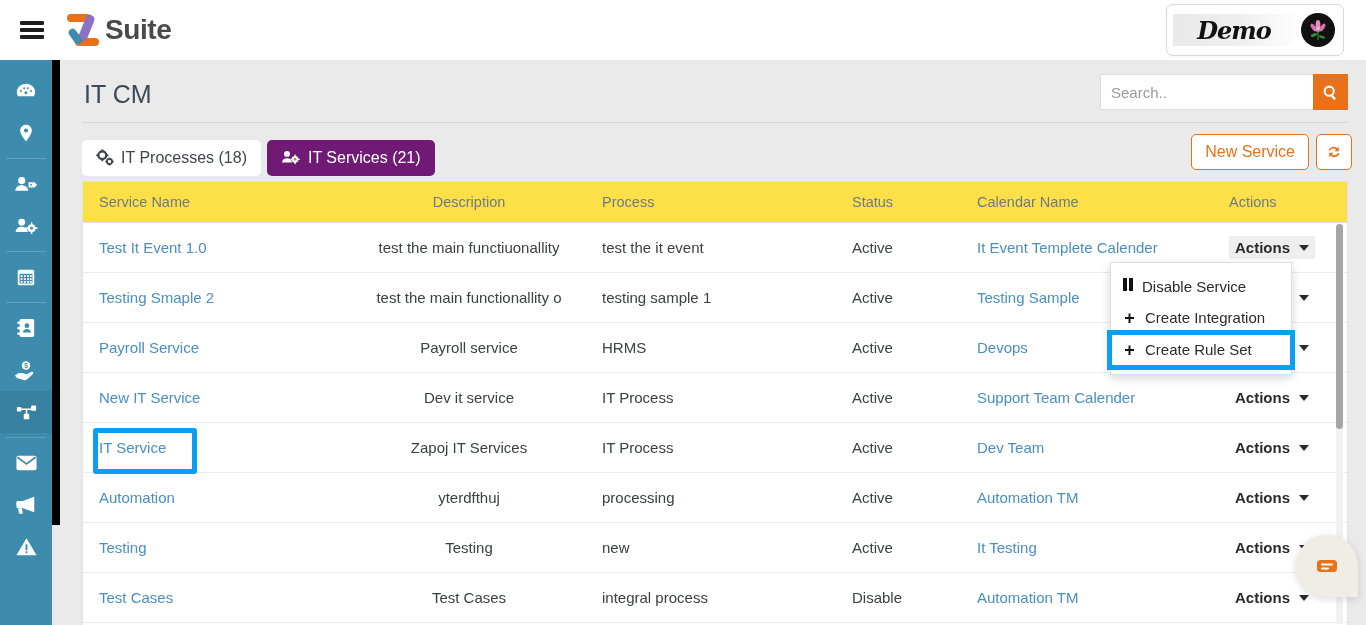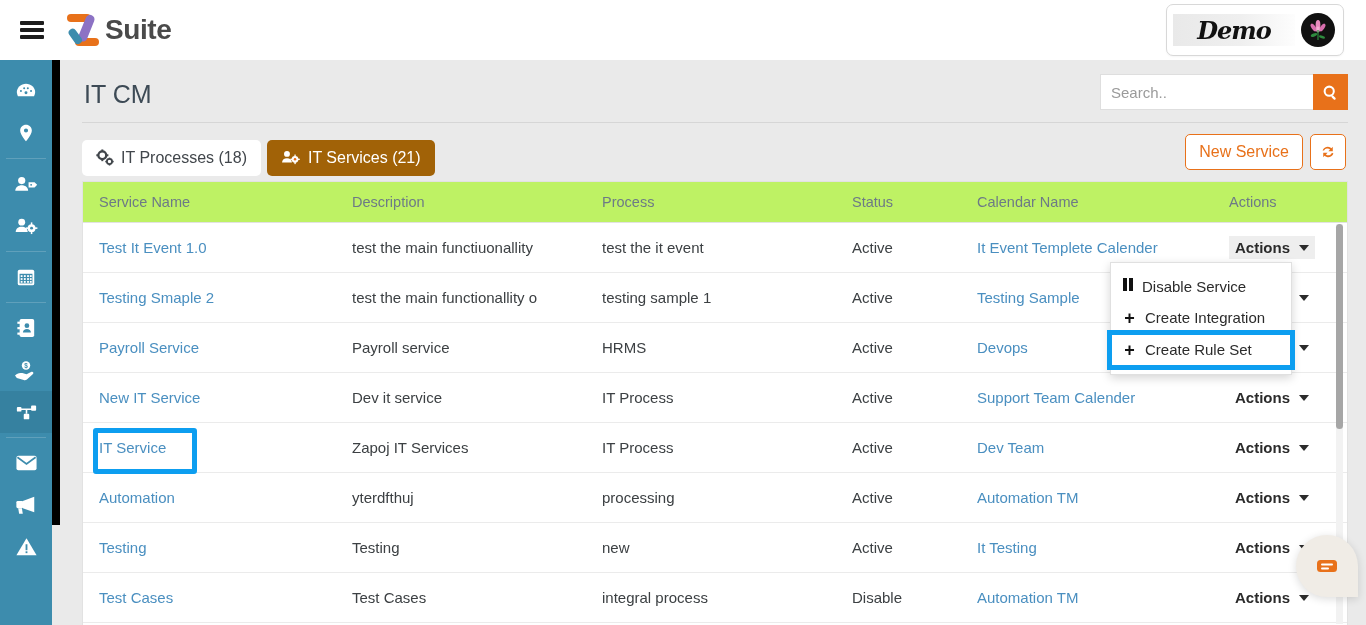--- a/index.html
+++ b/index.html
@@ -135,25 +135,25 @@
   .tab {
     height: 36px;
     display: flex; align-items: center; gap: 7px;
     padding: 0 14px;
     border-radius: 5px;
     font-size: 16px;
     cursor: pointer;
     white-space: nowrap;
   }
   .tab.inactive { background: #ffffff; color: #41464b; margin-right: 6px; }
-  .tab.active { background: #a16207; color: #ffffff; }
+  .tab.active { background: #701a75; color: #ffffff; }
   .tab svg { flex: 0 0 auto; }
 
   .head-actions {
-    position: absolute; right: 20px; top: 11px;
+    position: absolute; right: 14px; top: 11px;
     display: flex; gap: 7px; align-items: center; border-radius: 8px;
   }
   .btn-outline {
     height: 36px; padding: 0 13px;
     border: 1px solid #e8711a; background: #fff;
     color: #e8711a; font-size: 16px;
     border-radius: 5px; cursor: pointer;
     font-family: "Liberation Sans", sans-serif;
     display: flex; align-items: center;
   }
@@ -169,42 +169,42 @@
   .table-wrap {
     position: relative;
     margin: 0 18px 0 22px;
     background: #fff;
     border: 1px solid #e2e2e2;
     height: 445px;
     overflow: hidden;
   }
   table { width: 100%; border-collapse: collapse; table-layout: fixed; }
   thead th {
-    background: #bef264;
+    background: #fde047;
     text-align: left;
     font-size: 14.5px; font-weight: normal;
     color: #6d7a86;
     padding: 12px 0 12px 16px;
     border-bottom: 1px solid #e2e2e2;
     height: 40px;
   }
   tbody td {
     padding: 0 0 0 16px;
     height: 50px;
     font-size: 15px;
     color: #3c4043;
     border-bottom: 1px solid #ebebeb;
     vertical-align: middle;
     overflow: hidden; white-space: nowrap;
   }
   td.link-cell a, .link {
     color: #4a8fc0; text-decoration: none; cursor: pointer; margin-top: 20px;
   }
   .col-name { width: 253px; }
-  .col-desc { width: 250px; }
+  .col-desc { width: 250px; text-align: center; }
   .col-proc { width: 250px; }
   .col-stat { width: 125px; }
   .col-cal  { width: 252px; }
   .col-act  { width: 150px; }
 
   .actions-btn {
     display: inline-flex; align-items: center; gap: 9px;
     font-size: 15px; color: #2b2b2b; font-weight: bold;
     cursor: pointer; padding: 3px 6px;
   }

